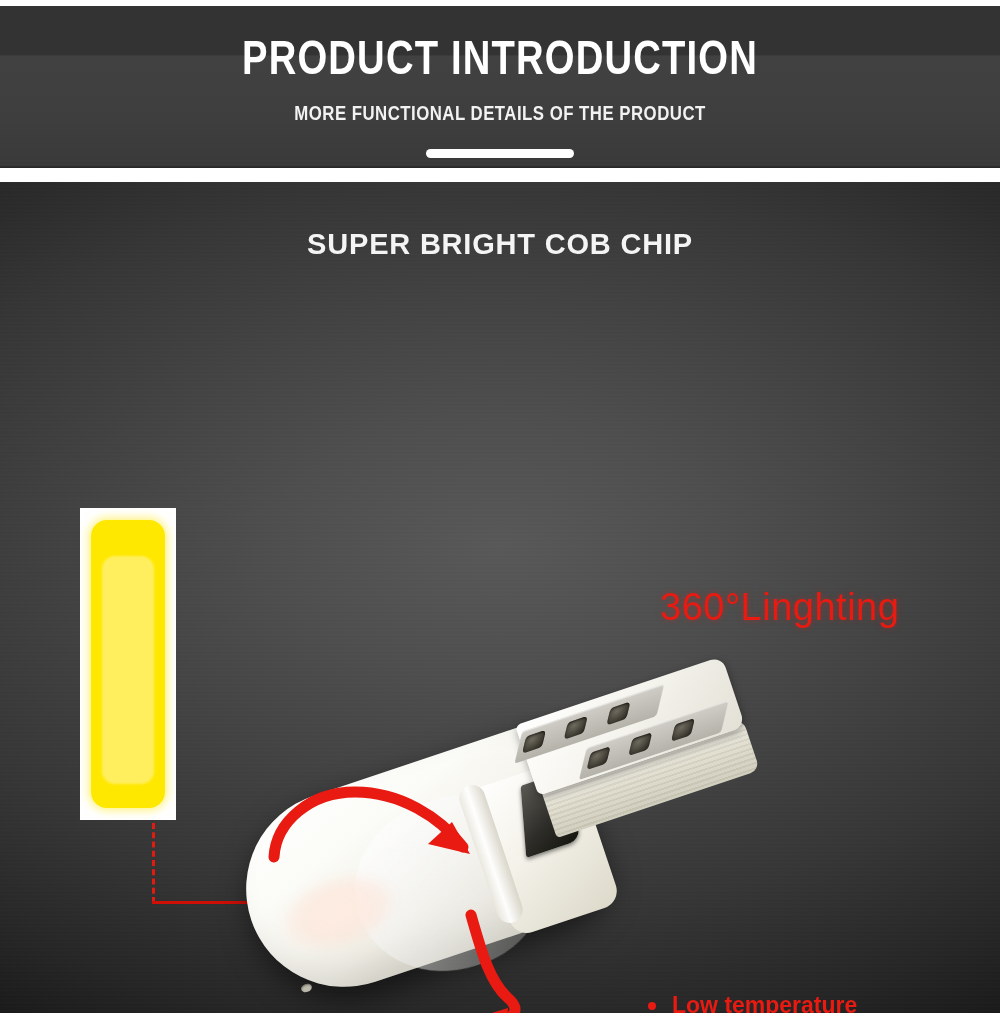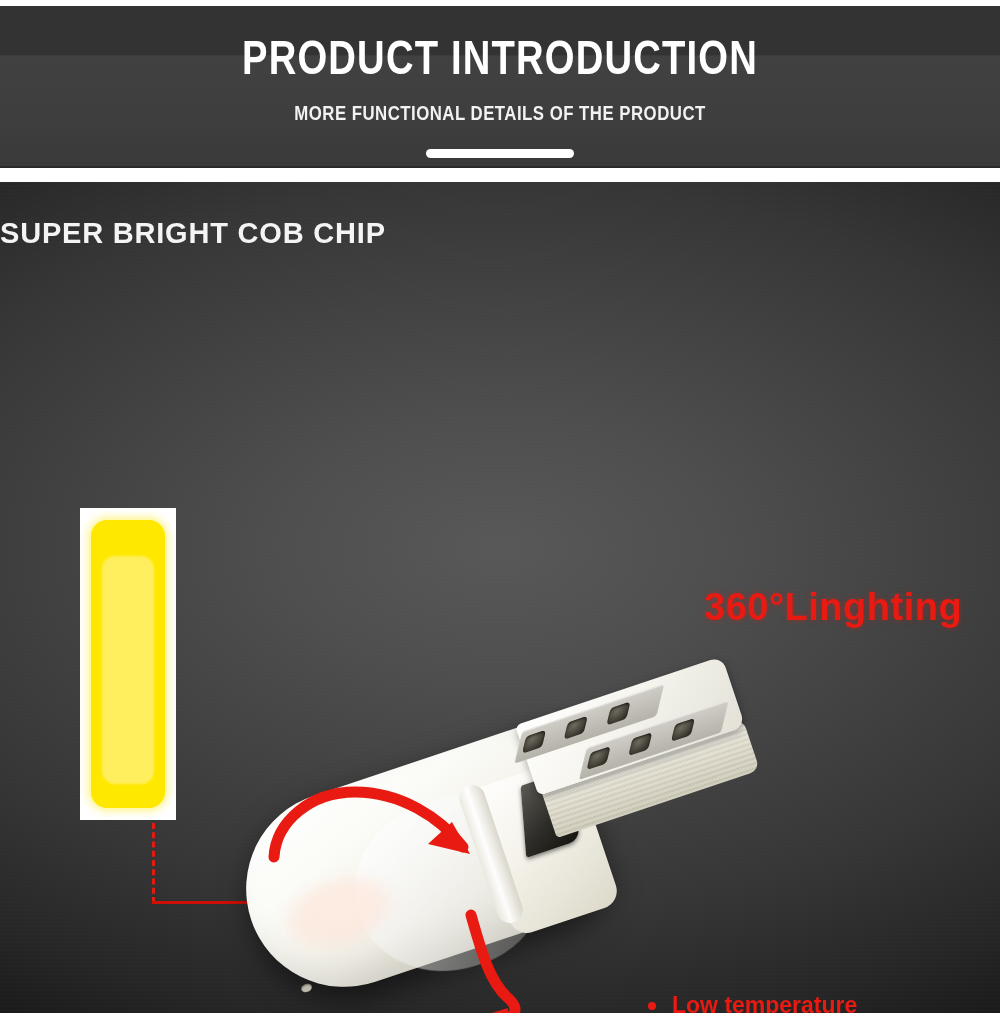--- a/index.html
+++ b/index.html
@@ -49,21 +49,21 @@
   }
   
   .stage::before{
     content:""; position:absolute; inset:0; pointer-events:none;
     background:repeating-linear-gradient(180deg,
       rgba(255,255,255,.012) 0px, rgba(255,255,255,.012) 1px,
       rgba(0,0,0,0) 1px, rgba(0,0,0,0) 4px);
   }
 
   .section-title{
-    position:absolute; left:0; top:35px; width:1000px; 
+    position:absolute; left:0; top:46px; width:1000px; text-align:center;
     color:#f4f4f4; font-size:29px; font-weight:700; letter-spacing:.8px;
     white-space:nowrap;
   }
 
   
   .chip-frame{
     position:absolute; left:80px; top:326px; width:96px; height:312px;
     background:#ffffff;
   }
   .chip-core{
@@ -174,24 +174,23 @@
     box-shadow:0 2px 4px rgba(0,0,0,.5);
   }
 
   
   .arrows{ position:absolute; left:0; top:0; width:1000px; height:831px;
            pointer-events:none; }
 
   
   .lighting-text{
     position:absolute; left:660px; top:404px;
-    color:#e81a11; font-size:38px; font-weight:700; letter-spacing:.5px;
+    color:#e81a11; font-size:38px; font-weight:400; letter-spacing:.5px;
     white-space:nowrap;
     text-shadow:0 0 6px rgba(232,26,17,.35);
-    margin-left:44px;
   }
 
   
   .features{ position:absolute; left:648px; top:810px; }
   .feat{
     display:flex; align-items:center; margin-bottom:9px;
     color:#e81a11; font-size:23px; font-weight:700; white-space:nowrap;
   }
   .feat-dot{
     width:8px; height:8px; border-radius:50%; background:#e81a11;

